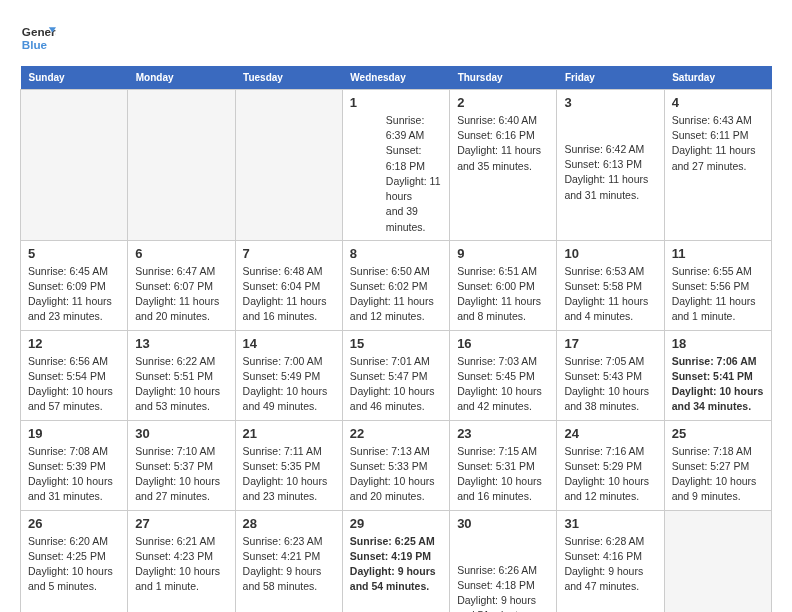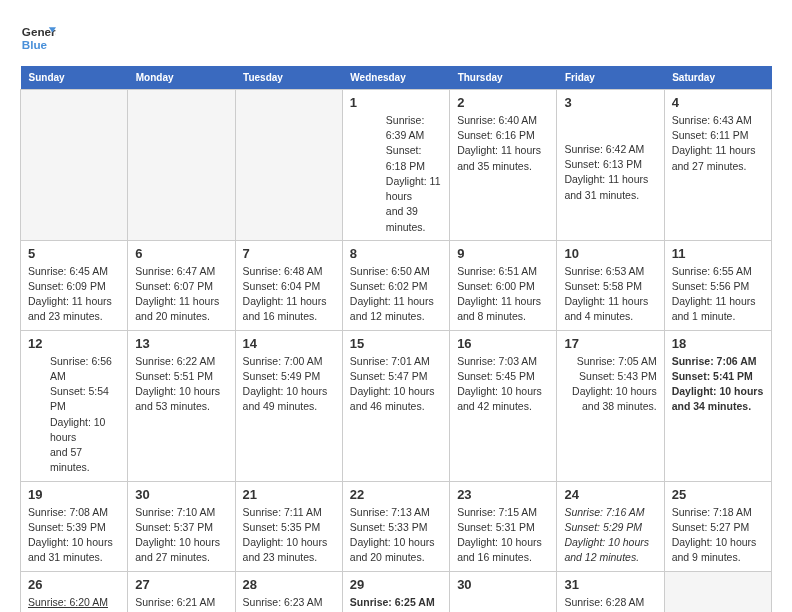--- a/index.html
+++ b/index.html
@@ -186,21 +186,21 @@
           <div class="day-num">11</div>
           <div class="day-info" style="white-space: pre-line;">Sunrise: 6:55 AM
 Sunset: 5:56 PM
 Daylight: 11 hours
 and 1 minute.</div>
         </td>
       </tr>
       <tr>
         <td>
           <div class="day-num">12</div>
-          <div class="day-info" style="white-space: pre-line; margin-left: 22px;">Sunrise: 6:56 AM
+          <div class="day-info" style="white-space: pre-line;">Sunrise: 6:56 AM
 Sunset: 5:54 PM
 Daylight: 10 hours
 and 57 minutes.</div>
         </td>
         <td>
           <div class="day-num">13</div>
           <div class="day-info" style="white-space: pre-line;">Sunrise: 6:22 AM
 Sunset: 5:51 PM
 Daylight: 10 hours
 and 53 minutes.</div>
@@ -221,21 +221,21 @@
         </td>
         <td>
           <div class="day-num">16</div>
           <div class="day-info" style="white-space: pre-line;">Sunrise: 7:03 AM
 Sunset: 5:45 PM
 Daylight: 10 hours
 and 42 minutes.</div>
         </td>
         <td>
           <div class="day-num">17</div>
-          <div class="day-info" style="white-space: pre-line; text-align: right;">Sunrise: 7:05 AM
+          <div class="day-info" style="white-space: pre-line;">Sunrise: 7:05 AM
 Sunset: 5:43 PM
 Daylight: 10 hours
 and 38 minutes.</div>
         </td>
         <td>
           <div class="day-num">18</div>
           <div class="day-info" style="white-space: pre-line; font-weight: bold;">Sunrise: 7:06 AM
 Sunset: 5:41 PM
 Daylight: 10 hours
 and 34 minutes.</div>
@@ -272,37 +272,37 @@
         </td>
         <td>
           <div class="day-num">23</div>
           <div class="day-info" style="white-space: pre-line;">Sunrise: 7:15 AM
 Sunset: 5:31 PM
 Daylight: 10 hours
 and 16 minutes.</div>
         </td>
         <td>
           <div class="day-num">24</div>
-          <div class="day-info" style="white-space: pre-line; font-style: italic;">Sunrise: 7:16 AM
+          <div class="day-info" style="white-space: pre-line;">Sunrise: 7:16 AM
 Sunset: 5:29 PM
 Daylight: 10 hours
 and 12 minutes.</div>
         </td>
         <td>
           <div class="day-num">25</div>
           <div class="day-info" style="white-space: pre-line;">Sunrise: 7:18 AM
 Sunset: 5:27 PM
 Daylight: 10 hours
 and 9 minutes.</div>
         </td>
       </tr>
       <tr>
         <td>
           <div class="day-num">26</div>
-          <div class="day-info" style="white-space: pre-line; text-decoration: underline;">Sunrise: 6:20 AM
+          <div class="day-info" style="white-space: pre-line;">Sunrise: 6:20 AM
 Sunset: 4:25 PM
 Daylight: 10 hours
 and 5 minutes.</div>
         </td>
         <td>
           <div class="day-num">27</div>
           <div class="day-info" style="white-space: pre-line;">Sunrise: 6:21 AM
 Sunset: 4:23 PM
 Daylight: 10 hours
 and 1 minute.</div>

